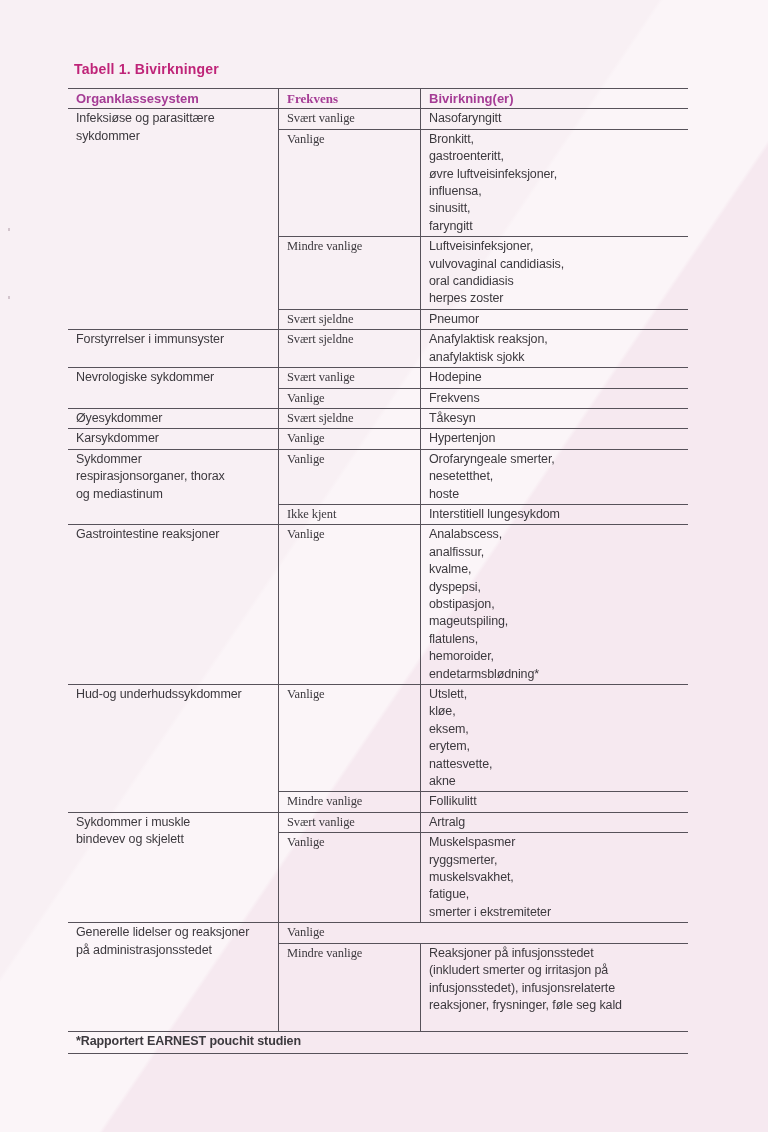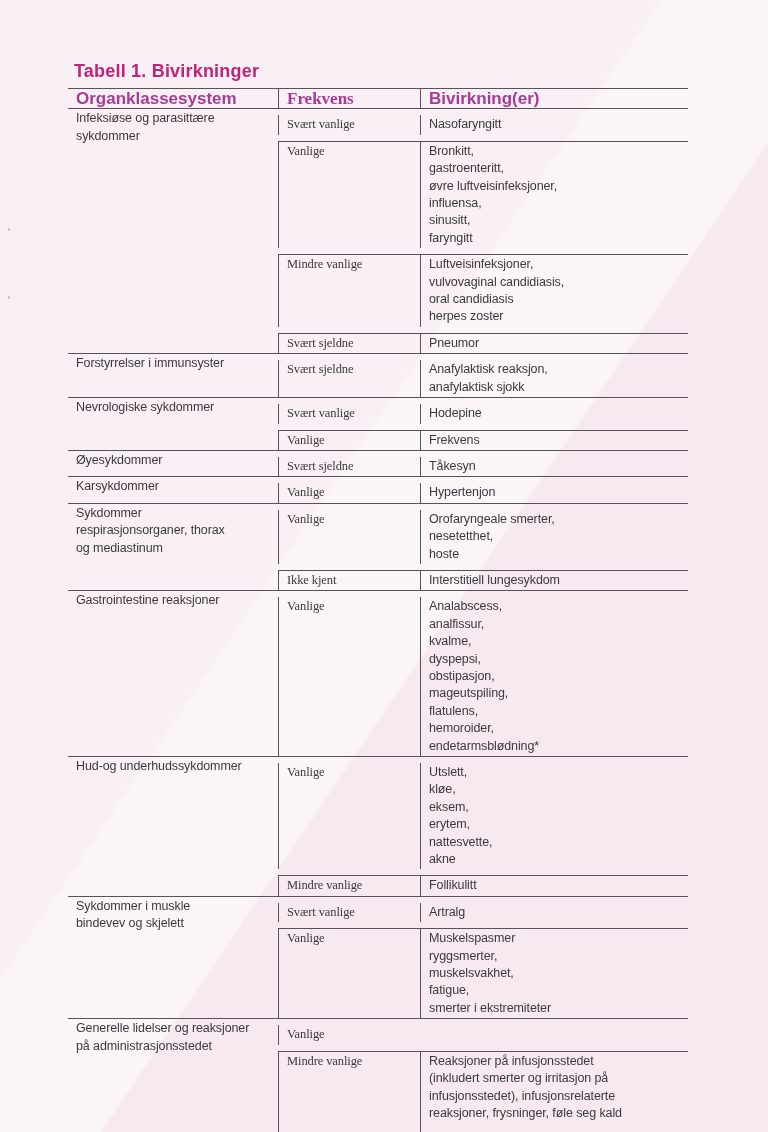--- a/index.html
+++ b/index.html
@@ -9,36 +9,36 @@
     background:linear-gradient(124deg,
       #f8f0f4 0%, #f8f0f4 43%,
       #fbf5f8 43.3%, #fbf5f8 56.3%,
       #f6e9f0 56.6%, #f6e9f0 100%);
     font-family:"Liberation Sans", sans-serif;
     color:#3c393e;
     overflow:hidden;
   }
   .title{
     position:absolute;left:74px;top:61px;
-    font-size:18px;font-weight:700;color:#bf2478;letter-spacing:.2px;
+    font-size:14px;font-weight:700;color:#bf2478;letter-spacing:.2px;
   }
   .table{
     position:absolute;left:68px;top:88px;width:620px;
     border-top:1px solid #57525a;
     font-size:12.5px;letter-spacing:-.1px;line-height:17.4px;
   }
   .hrow{display:flex;border-bottom:1px solid #57525a;}
   .cell{box-sizing:border-box;padding:1px 2px 1px 8px;white-space:pre;}
-  .hcell{font-weight:700;color:#a53c95;font-size:17px;letter-spacing:0;}
+  .hcell{font-weight:700;color:#a53c95;font-size:13px;letter-spacing:0;}
   .c1{width:210px;}
   .c2{width:142px;border-left:1px solid #57525a;font-family:Liberation Serif, serif;}
   .c3{width:268px;border-left:1px solid #57525a;}
   .group{display:flex;border-bottom:1px solid #57525a;}
   .group-rows{width:410px;display:flex;flex-direction:column;}
-  .subrow{display:flex;flex:1;margin-top:6px;}
+  .subrow{display:flex;flex:1;}
   .subrow + .subrow{border-top:1px solid #57525a;}
   .group:last-of-type .subrow:last-child .cell{padding-bottom:17px;}
   .footrow{border-bottom:1px solid #57525a;padding:1px 2px 2px 8px;white-space:pre;font-weight:bold;}
   .speck{position:absolute;width:2px;height:3px;background:#c3b2bc;opacity:.7;}
 </style>
 </head>
 <body>
 
 <div class="page">
 

